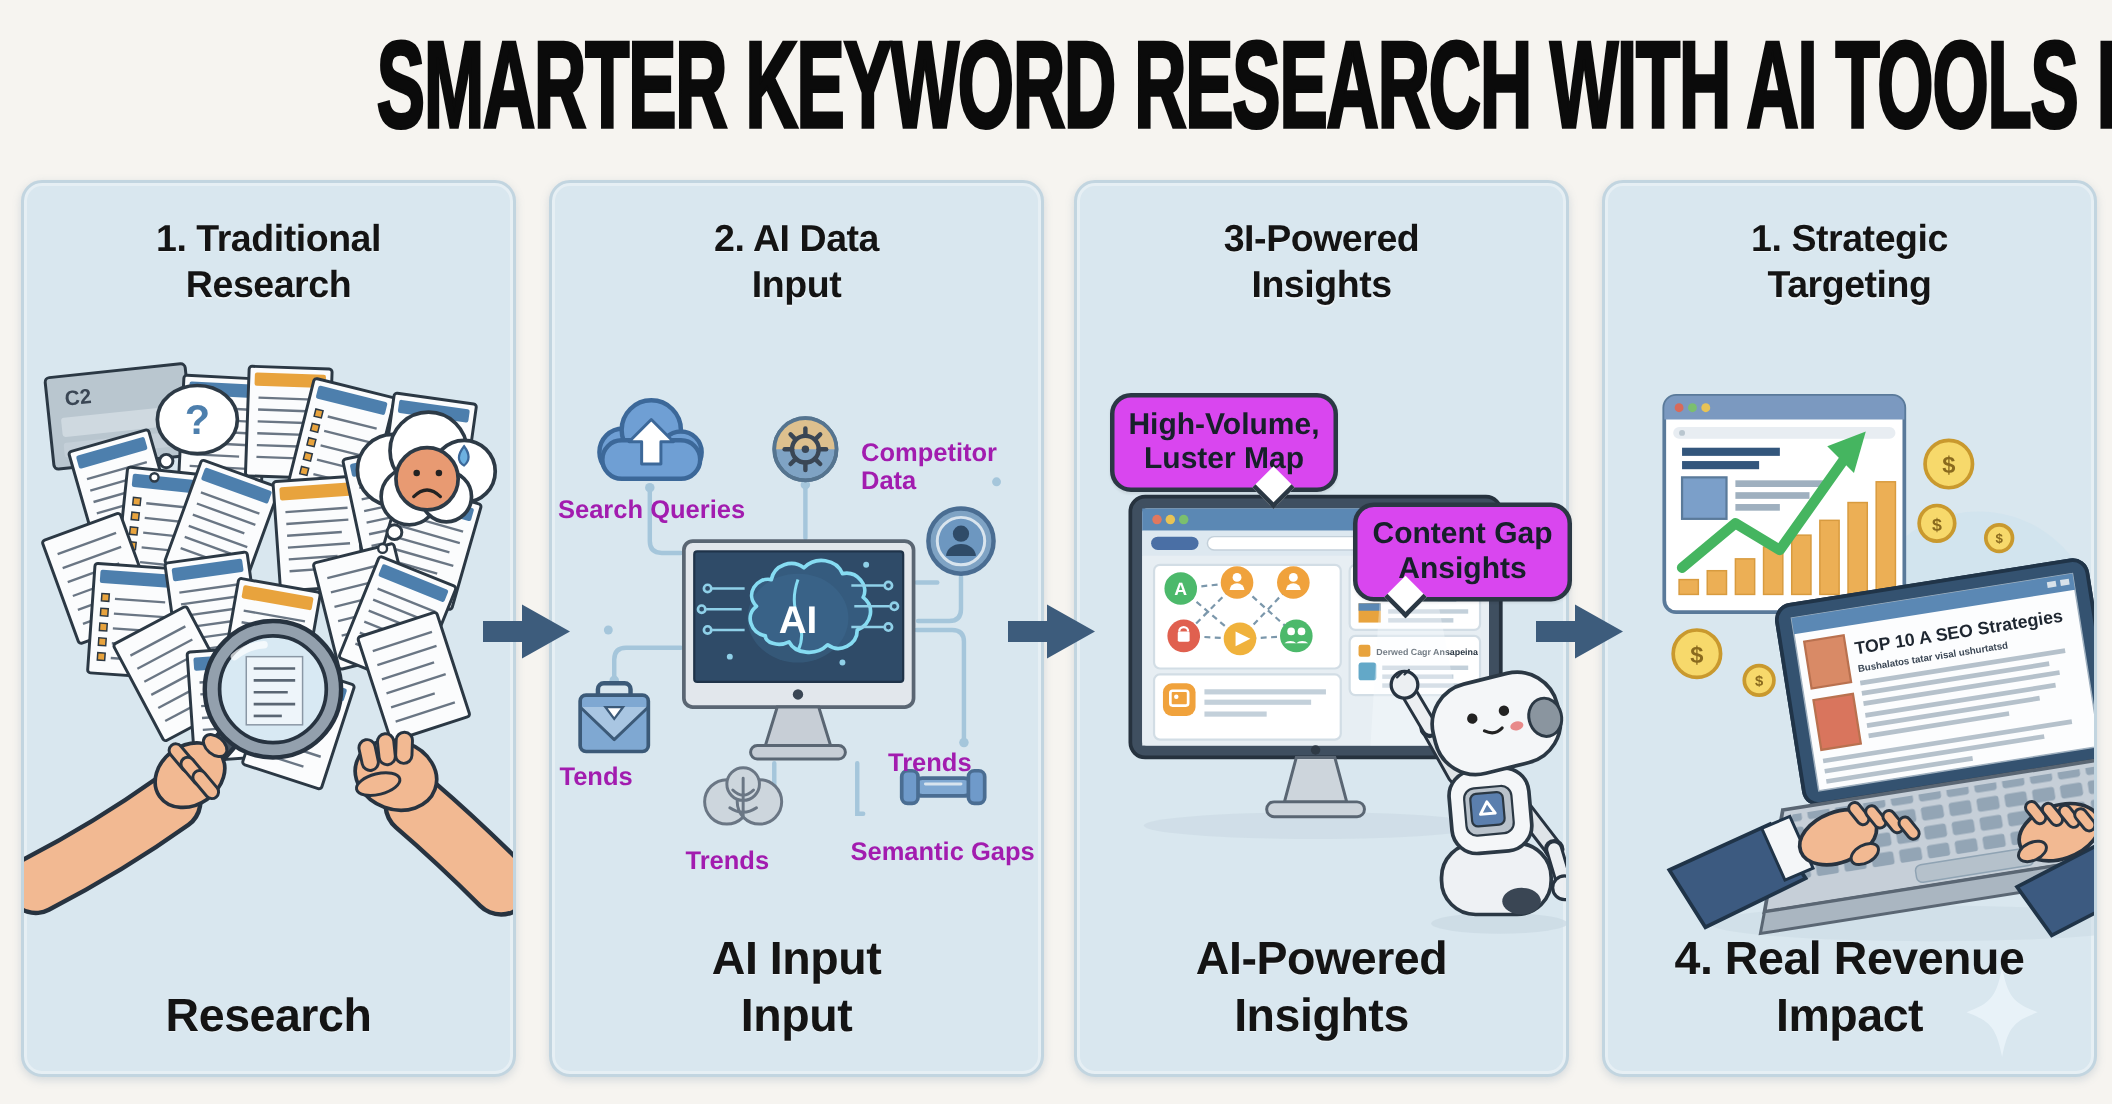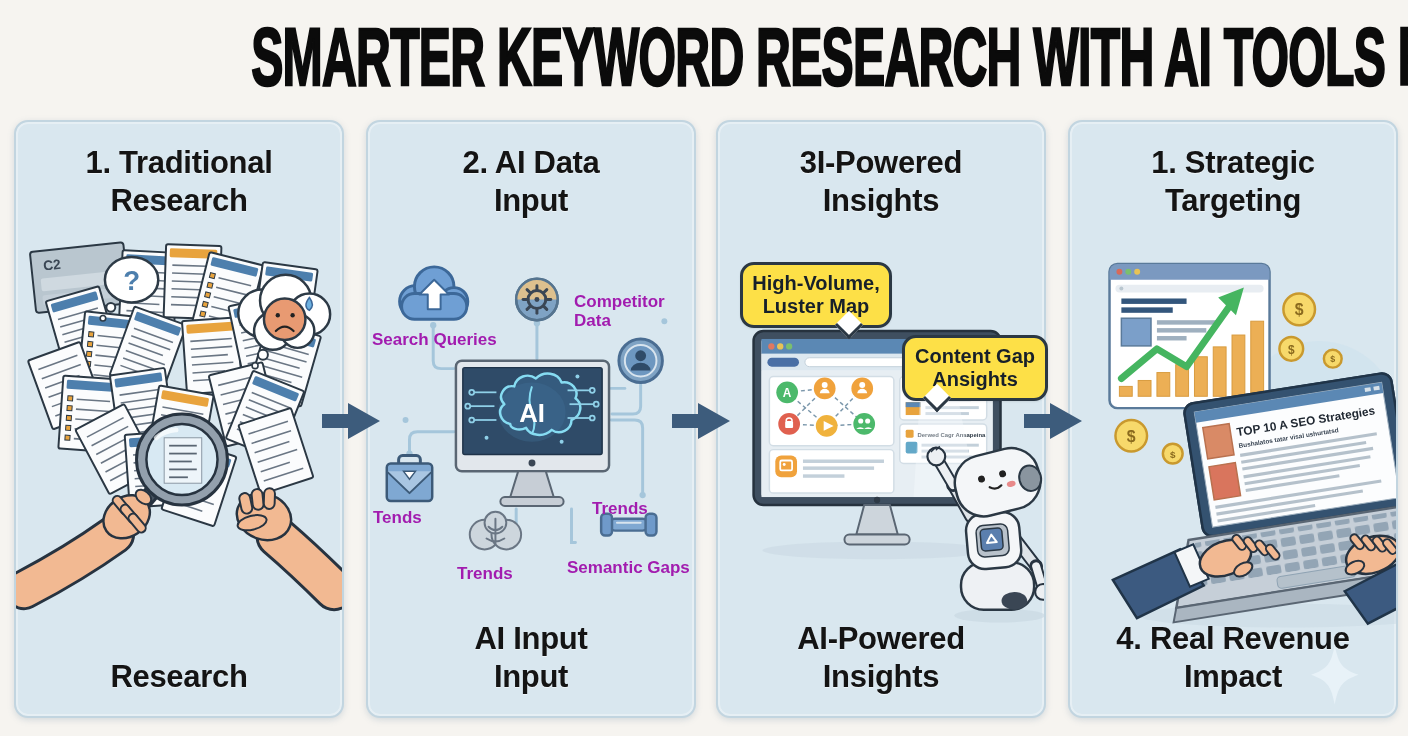--- a/index.html
+++ b/index.html
@@ -17,34 +17,34 @@
     position:absolute;top:120px;width:330px;height:598px;
     background:#d9e7ef;border:2px solid #c2d5e0;border-radius:14px;
     box-shadow:0 2px 6px rgba(110,140,165,.25), inset 0 0 0 2px rgba(255,255,255,.35);
     box-sizing:border-box;
   }
   .p1{left:14px}.p2{left:366px}.p3{left:716px}.p4{left:1068px}
   .art{position:absolute;left:0;top:0;width:100%;height:100%;}
   svg{font-family:"Liberation Sans",sans-serif;}
   .heading{
     position:absolute;top:22px;left:0;right:0;text-align:center;
-    font-size:31px;font-weight:bold;color:#141414;line-height:1.22;letter-spacing:-.3px;
+    font-size:25px;font-weight:bold;color:#141414;line-height:1.22;letter-spacing:-.3px;
     text-shadow:0 1px 0 rgba(255,255,255,.5);
   }
   .caption{
     position:absolute;bottom:20px;left:0;right:0;text-align:center;
     font-size:31px;font-weight:bold;color:#141414;line-height:1.22;letter-spacing:-.3px;
     text-shadow:0 1px 0 rgba(255,255,255,.5);
   }
   .lbl{
     position:absolute;font-size:17px;font-weight:bold;color:#a21caf;
     text-align:left;line-height:1.12;
   }
   .bubble{
-    position:absolute;background:#fde047;border:3px solid #2b3844;border-radius:14px;
+    position:absolute;background:#d946ef;border:3px solid #2b3844;border-radius:14px;
     text-align:center;font-weight:bold;font-size:20px;color:#17202a;
     padding:7px 4px;line-height:1.15;box-shadow:0 1px 2px rgba(0,0,0,.08);
   }
   .tail{
     position:absolute;bottom:-10px;width:17px;height:17px;background:#fff;
     border-right:3px solid #2b3844;border-bottom:3px solid #2b3844;
     transform:rotate(45deg);
   }
   .flow-arrow{position:absolute;top:398px;width:62px;height:46px;}
   .a1{left:322px}.a2{left:672px}.a3{left:1024px}

